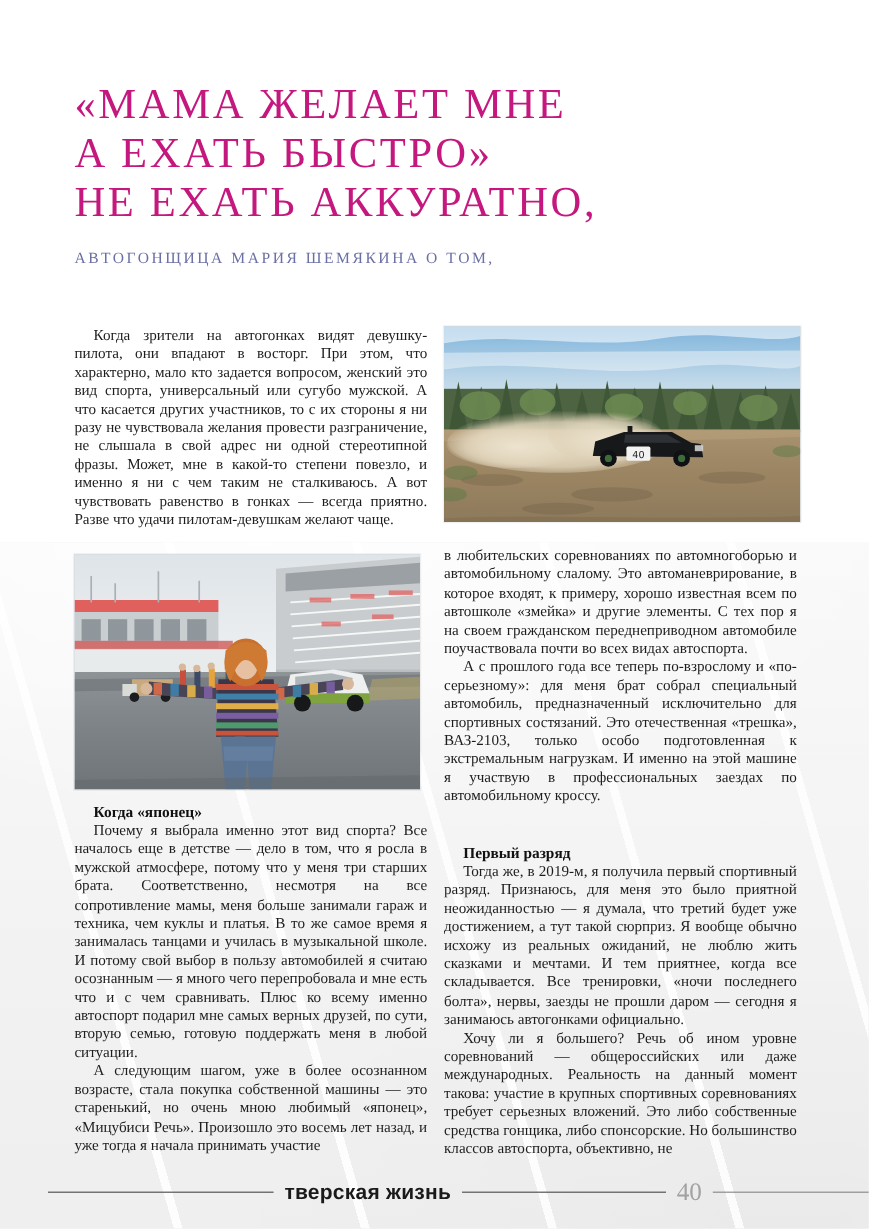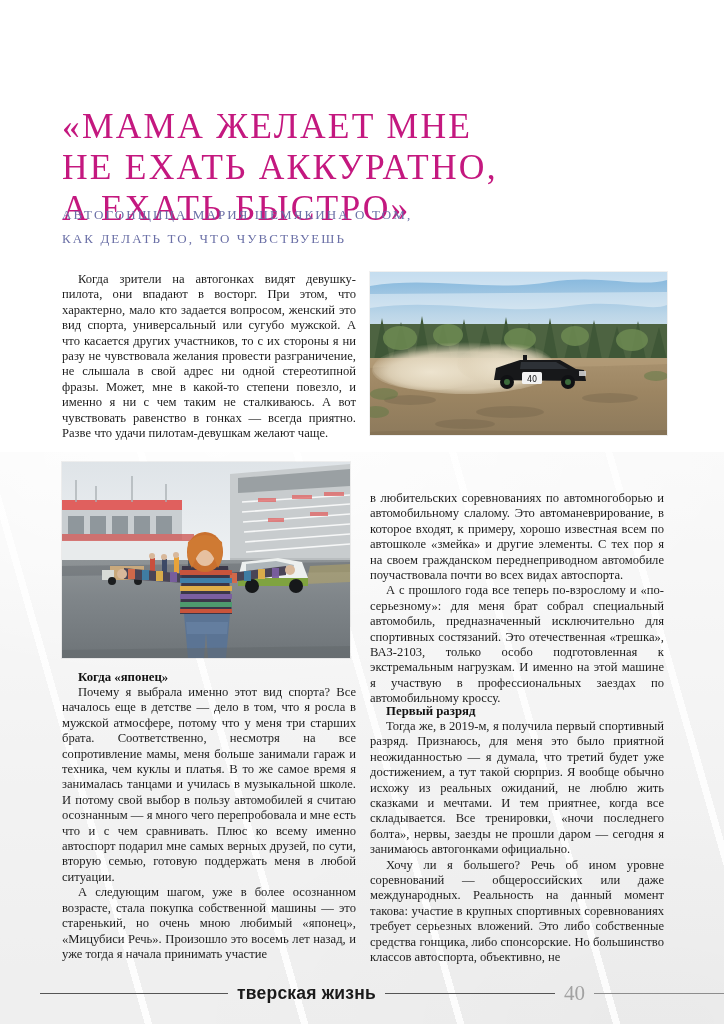--- a/index.html
+++ b/index.html
@@ -56,21 +56,20 @@
     width: 724px; height: 572px;
     background: rgba(255,255,255,0.58);
   }
 
   
   .headline {
     position: absolute;
     left: 62px;
     top: 66px;
     width: 620px;
-    margin-top: 40px;
   }
   .headline .line {
     font-family: "Liberation Serif", "DejaVu Serif", serif;
     font-size: 35.5px;
     line-height: 41px;
     letter-spacing: 2.2px;
     color: #c4187f;
     white-space: nowrap;
     font-weight: 400;
   }
@@ -110,21 +109,21 @@
   .col h3 {
     margin: 9px 0 0 0;
     text-indent: 16px;
     font-size: 12.8px;
     line-height: 16px;
     font-weight: bold;
     color: #111111;
   }
 
   #col-left-top  { left: 62px;  top: 272px; }
-  #col-right-top { left: 370px; top: 491px; }
+  #col-right-top { left: 370px; top: 456px; }
   #col-left-bot  { left: 62px;  top: 660px; }
   #col-right-bot { left: 370px; top: 694px; }
 
   
   .photo {
     position: absolute;
     overflow: hidden;
     background: #c9d3da;
     box-shadow: 0 0 0 1px rgba(0,0,0,0.06);
   }
@@ -173,27 +172,26 @@
 
 <div class="page">
 
   <div class="road-bg">
     <div class="road-shade"></div>
   </div>
   <div class="copy-wash"></div>
 
   <div class="headline">
     <div class="line">«МАМА ЖЕЛАЕТ МНЕ</div>
+    <div class="line">А ЕХАТЬ БЫСТРО»</div>
     <div class="line">НЕ ЕХАТЬ АККУРАТНО,</div>
-    <div class="line">А ЕХАТЬ БЫСТРО»</div>
   </div>
 
   <div class="subhead">
     <div class="line">АВТОГОНЩИЦА МАРИЯ ШЕМЯКИНА О ТОМ,</div>
-    <div class="line">КАК ДЕЛАТЬ ТО, ЧТО ЧУВСТВУЕШЬ</div>
   </div>
 
   <div class="col" id="col-left-top">
     <p>Когда зрители на автогонках видят девушку-пилота, они впадают в восторг. При этом, что характерно, мало кто задается вопросом, женский это вид спорта, универсальный или сугубо мужской. А что касается других участников, то с их стороны я ни разу не чувствовала желания провести разграничение, не слышала в свой адрес ни одной стереотипной фразы. Может, мне в какой-то степени повезло, и именно я ни с чем таким не сталкиваюсь. А вот чувствовать равенство в гонках — всегда приятно. Разве что удачи пилотам-девушкам желают чаще.</p>
   </div>
 
   <div class="photo" id="photo-rally">
     <svg viewBox="0 0 297 163" preserveAspectRatio="none" aria-hidden="true">
       <defs>
         <linearGradient id="skyG" x1="0" y1="0" x2="0" y2="1">

